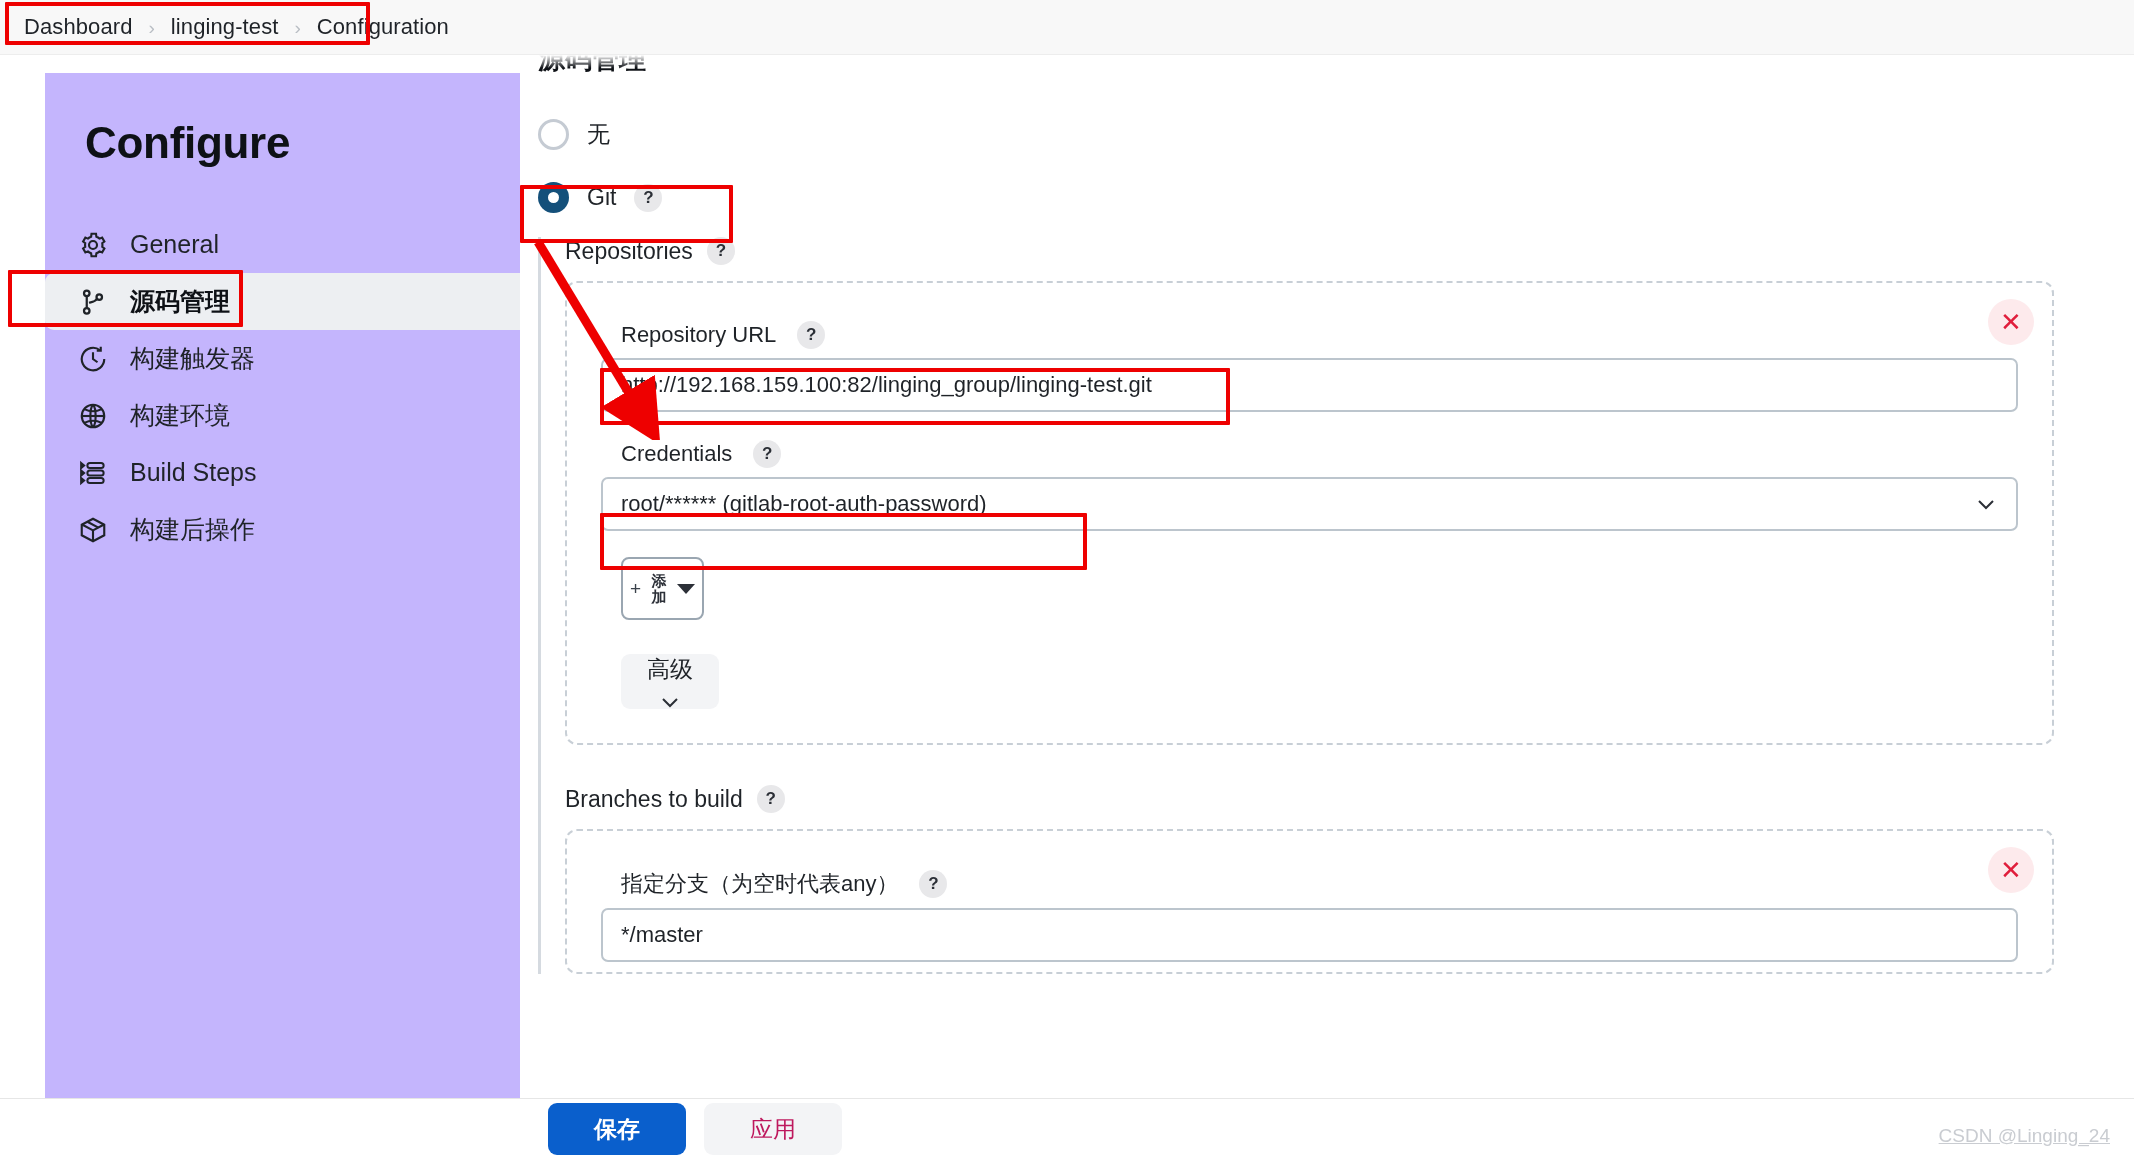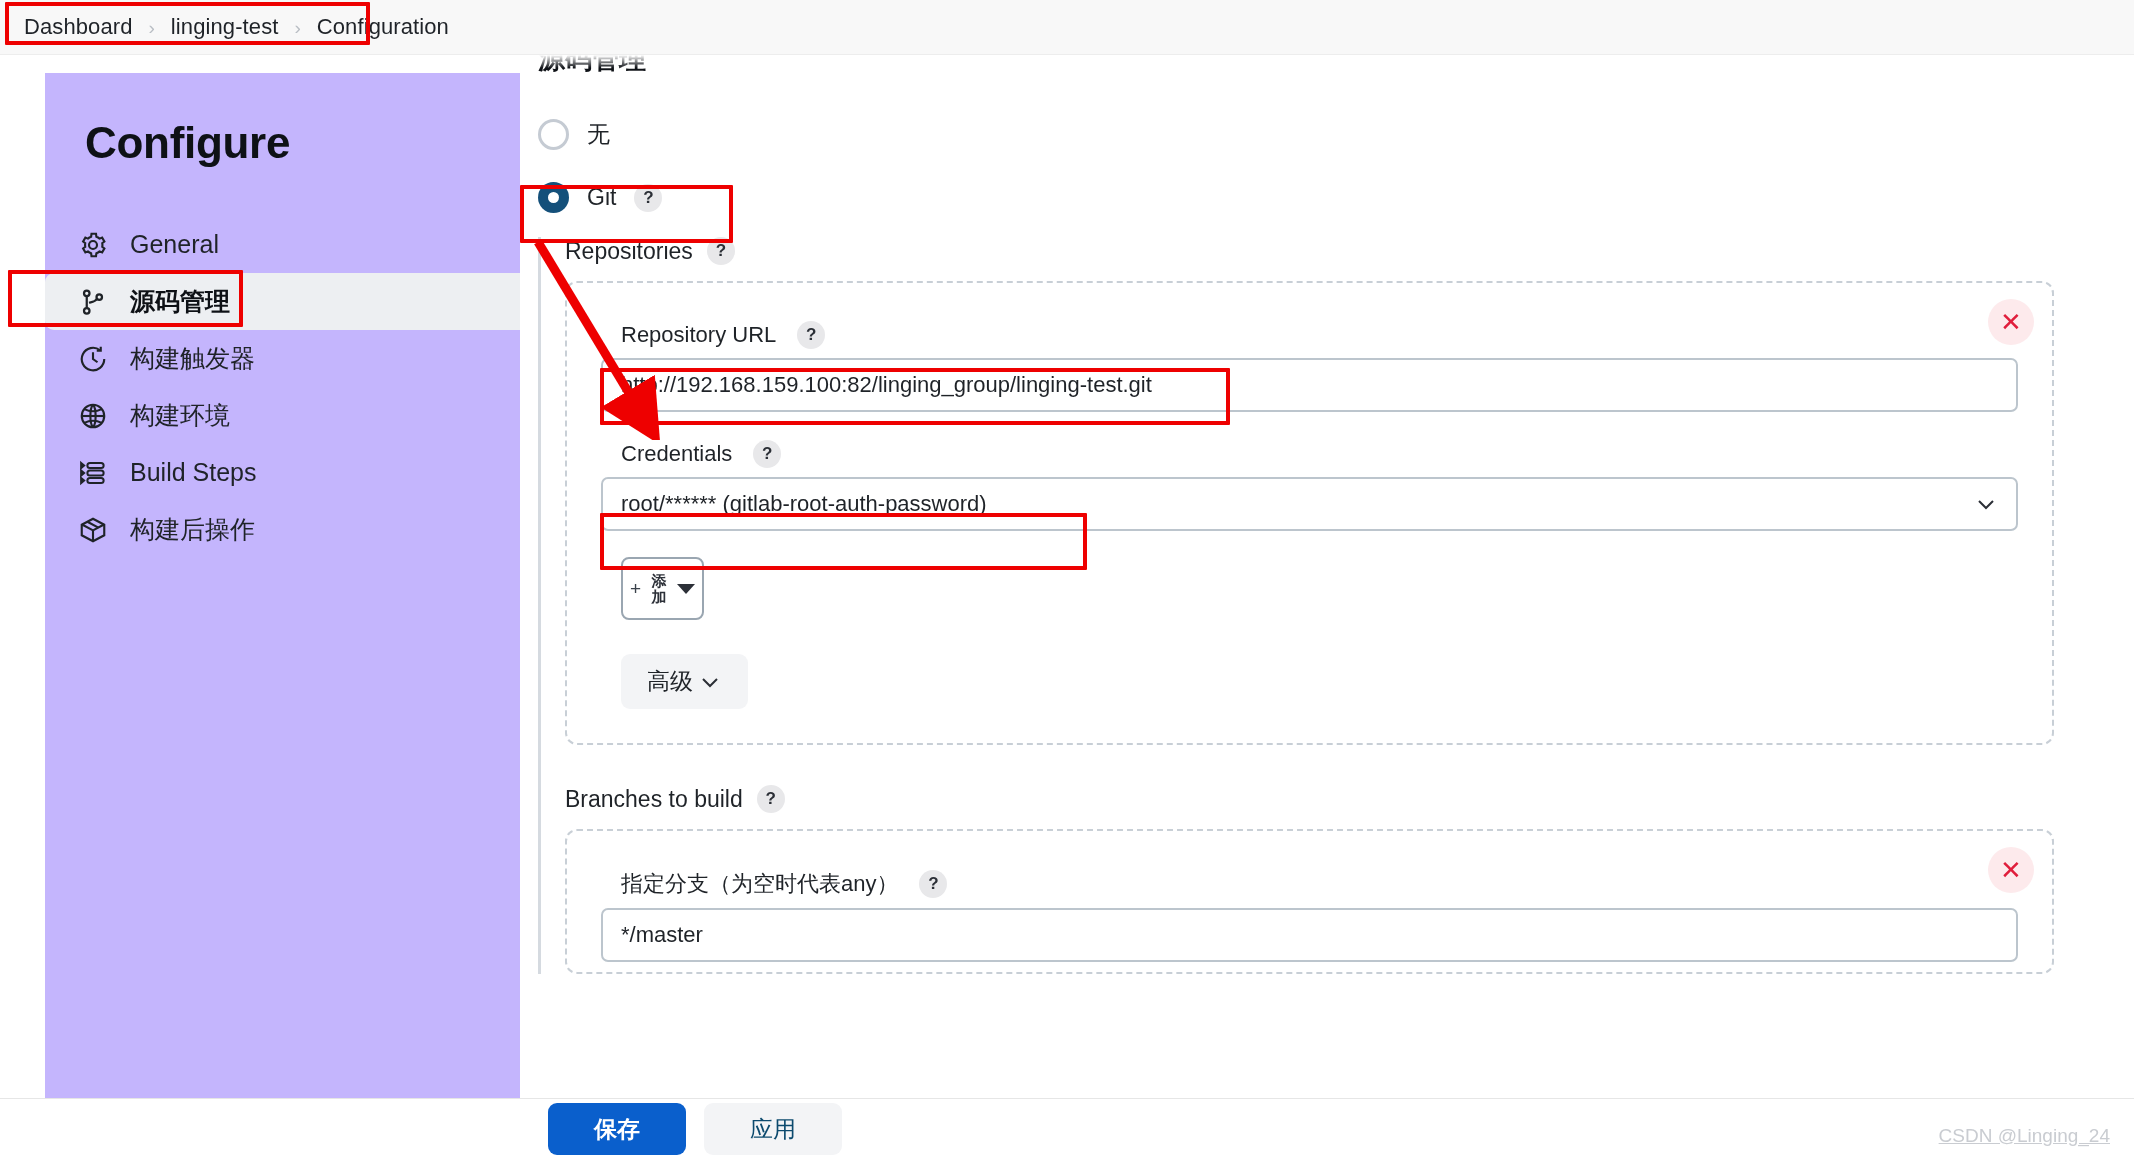--- a/index.html
+++ b/index.html
@@ -149,40 +149,41 @@
   .caret-down { width: 0; height: 0;
     border-left: 9px solid transparent; border-right: 9px solid transparent;
     border-top: 10px solid #2c3038; }
 
   .pill-btn {
     display: inline-flex; align-items: center; gap: 5px;
     height: 55px; padding: 0 26px;
     background: #f3f4f6; border: none; border-radius: 9px;
     font-size: 23px; color: #1f2328; cursor: pointer;
     font-family: "Liberation Sans", sans-serif;
+    flex-direction: column;
   }
   .adv-btn { margin: 34px 0 0 20px; }
   .add-repo-btn { margin: 26px 0 0 0; }
 
   .branch-label { margin-top: 40px; }
 
   
   .footer {
     position: absolute; left: 0; bottom: 0; width: 2134px; height: 61px;
     background: #fff; border-top: 1px solid #e6e6e6;
     display: flex; align-items: center; gap: 18px; padding-left: 548px;
   }
   .btn-primary {
     height: 52px; padding: 0 46px; border: none; border-radius: 9px;
     background: #0a5fcc; color: #fff; font-size: 23px; font-weight: 700;
     cursor: pointer; font-family: "Liberation Sans", sans-serif;
   }
   .btn-secondary {
     height: 52px; padding: 0 46px; border: none; border-radius: 9px;
-    background: #f3f4f6; color: #0c4a6e; font-size: 23px;
+    background: #f3f4f6; color: #be185d; font-size: 23px;
     cursor: pointer; font-family: "Liberation Sans", sans-serif;
   }
   .watermark {
     position: absolute; right: 24px; bottom: 12px;
     font-size: 19px; color: #c9ccd1; text-decoration: underline;
   }
   .fade-top {
     position: absolute; left: 520px; top: 55px; width: 1614px; height: 13px;
     background: linear-gradient(to bottom, rgba(255,255,255,1), rgba(255,255,255,0));
     pointer-events: none;

